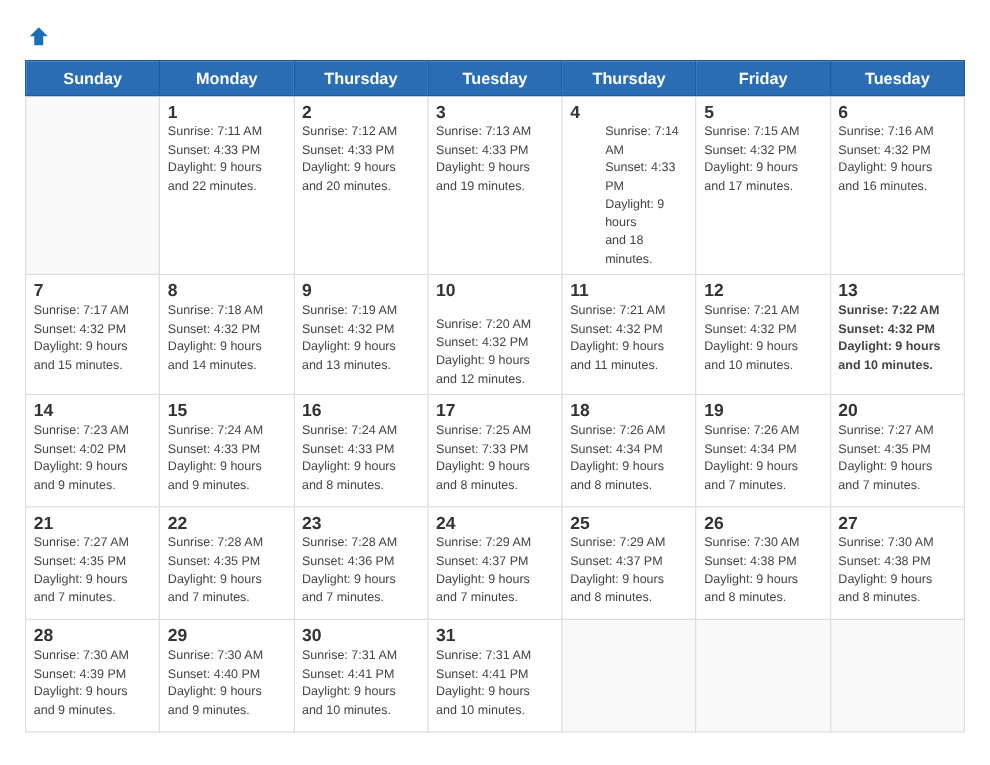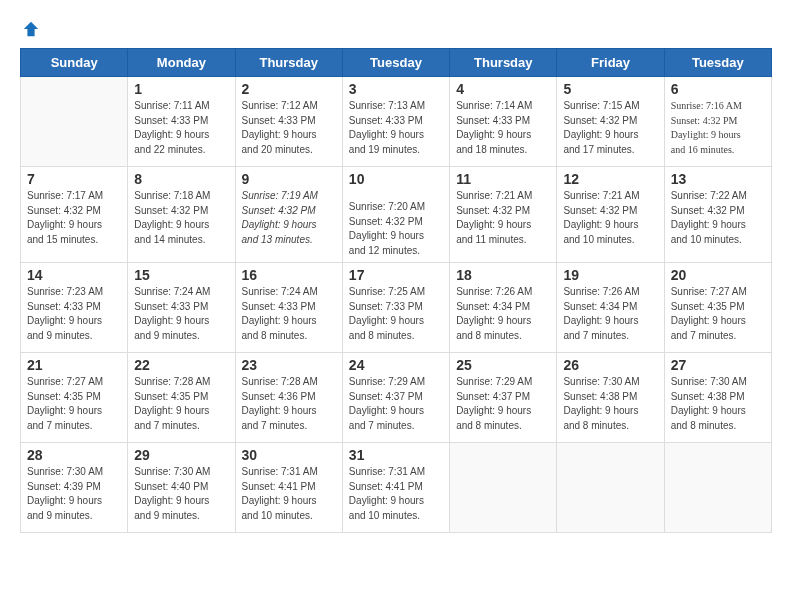--- a/index.html
+++ b/index.html
@@ -144,35 +144,35 @@
         </td>
         <td>
           <span class="day-number">3</span>
           <div class="day-info" style="white-space: pre-line;">Sunrise: 7:13 AM
 Sunset: 4:33 PM
 Daylight: 9 hours
 and 19 minutes.</div>
         </td>
         <td>
           <span class="day-number">4</span>
-          <div class="day-info" style="white-space: pre-line;">Sunrise: 7:14 AM
+          <div class="day-info" style="white-space: pre-line; margin-left: 28px;">Sunrise: 7:14 AM
 Sunset: 4:33 PM
 Daylight: 9 hours
 and 18 minutes.</div>
         </td>
         <td>
           <span class="day-number">5</span>
           <div class="day-info" style="white-space: pre-line;">Sunrise: 7:15 AM
 Sunset: 4:32 PM
 Daylight: 9 hours
 and 17 minutes.</div>
         </td>
         <td>
           <span class="day-number">6</span>
-          <div class="day-info" style="white-space: pre-line; font-family: Liberation Serif, serif;">Sunrise: 7:16 AM
+          <div class="day-info" style="white-space: pre-line;">Sunrise: 7:16 AM
 Sunset: 4:32 PM
 Daylight: 9 hours
 and 16 minutes.</div>
         </td>
       </tr>
       <tr class="week-row">
         <td>
           <span class="day-number">7</span>
           <div class="day-info" style="white-space: pre-line;">Sunrise: 7:17 AM
 Sunset: 4:32 PM
@@ -181,21 +181,21 @@
         </td>
         <td>
           <span class="day-number">8</span>
           <div class="day-info" style="white-space: pre-line;">Sunrise: 7:18 AM
 Sunset: 4:32 PM
 Daylight: 9 hours
 and 14 minutes.</div>
         </td>
         <td>
           <span class="day-number">9</span>
-          <div class="day-info" style="white-space: pre-line; font-style: italic;">Sunrise: 7:19 AM
+          <div class="day-info" style="white-space: pre-line;">Sunrise: 7:19 AM
 Sunset: 4:32 PM
 Daylight: 9 hours
 and 13 minutes.</div>
         </td>
         <td>
           <span class="day-number">10</span>
           <div class="day-info" style="white-space: pre-line; margin-top: 13px;">Sunrise: 7:20 AM
 Sunset: 4:32 PM
 Daylight: 9 hours
 and 12 minutes.</div>
@@ -209,31 +209,31 @@
         </td>
         <td>
           <span class="day-number">12</span>
           <div class="day-info" style="white-space: pre-line;">Sunrise: 7:21 AM
 Sunset: 4:32 PM
 Daylight: 9 hours
 and 10 minutes.</div>
         </td>
         <td>
           <span class="day-number">13</span>
-          <div class="day-info" style="white-space: pre-line;">Sunrise: 7:22 AM
+          <div class="day-info" style="white-space: pre-line; font-weight: bold;">Sunrise: 7:22 AM
 Sunset: 4:32 PM
 Daylight: 9 hours
 and 10 minutes.</div>
         </td>
       </tr>
       <tr class="week-row">
         <td>
           <span class="day-number">14</span>
           <div class="day-info" style="white-space: pre-line;">Sunrise: 7:23 AM
-Sunset: 4:33 PM
+Sunset: 4:02 PM
 Daylight: 9 hours
 and 9 minutes.</div>
         </td>
         <td>
           <span class="day-number">15</span>
           <div class="day-info" style="white-space: pre-line;">Sunrise: 7:24 AM
 Sunset: 4:33 PM
 Daylight: 9 hours
 and 9 minutes.</div>
         </td>

